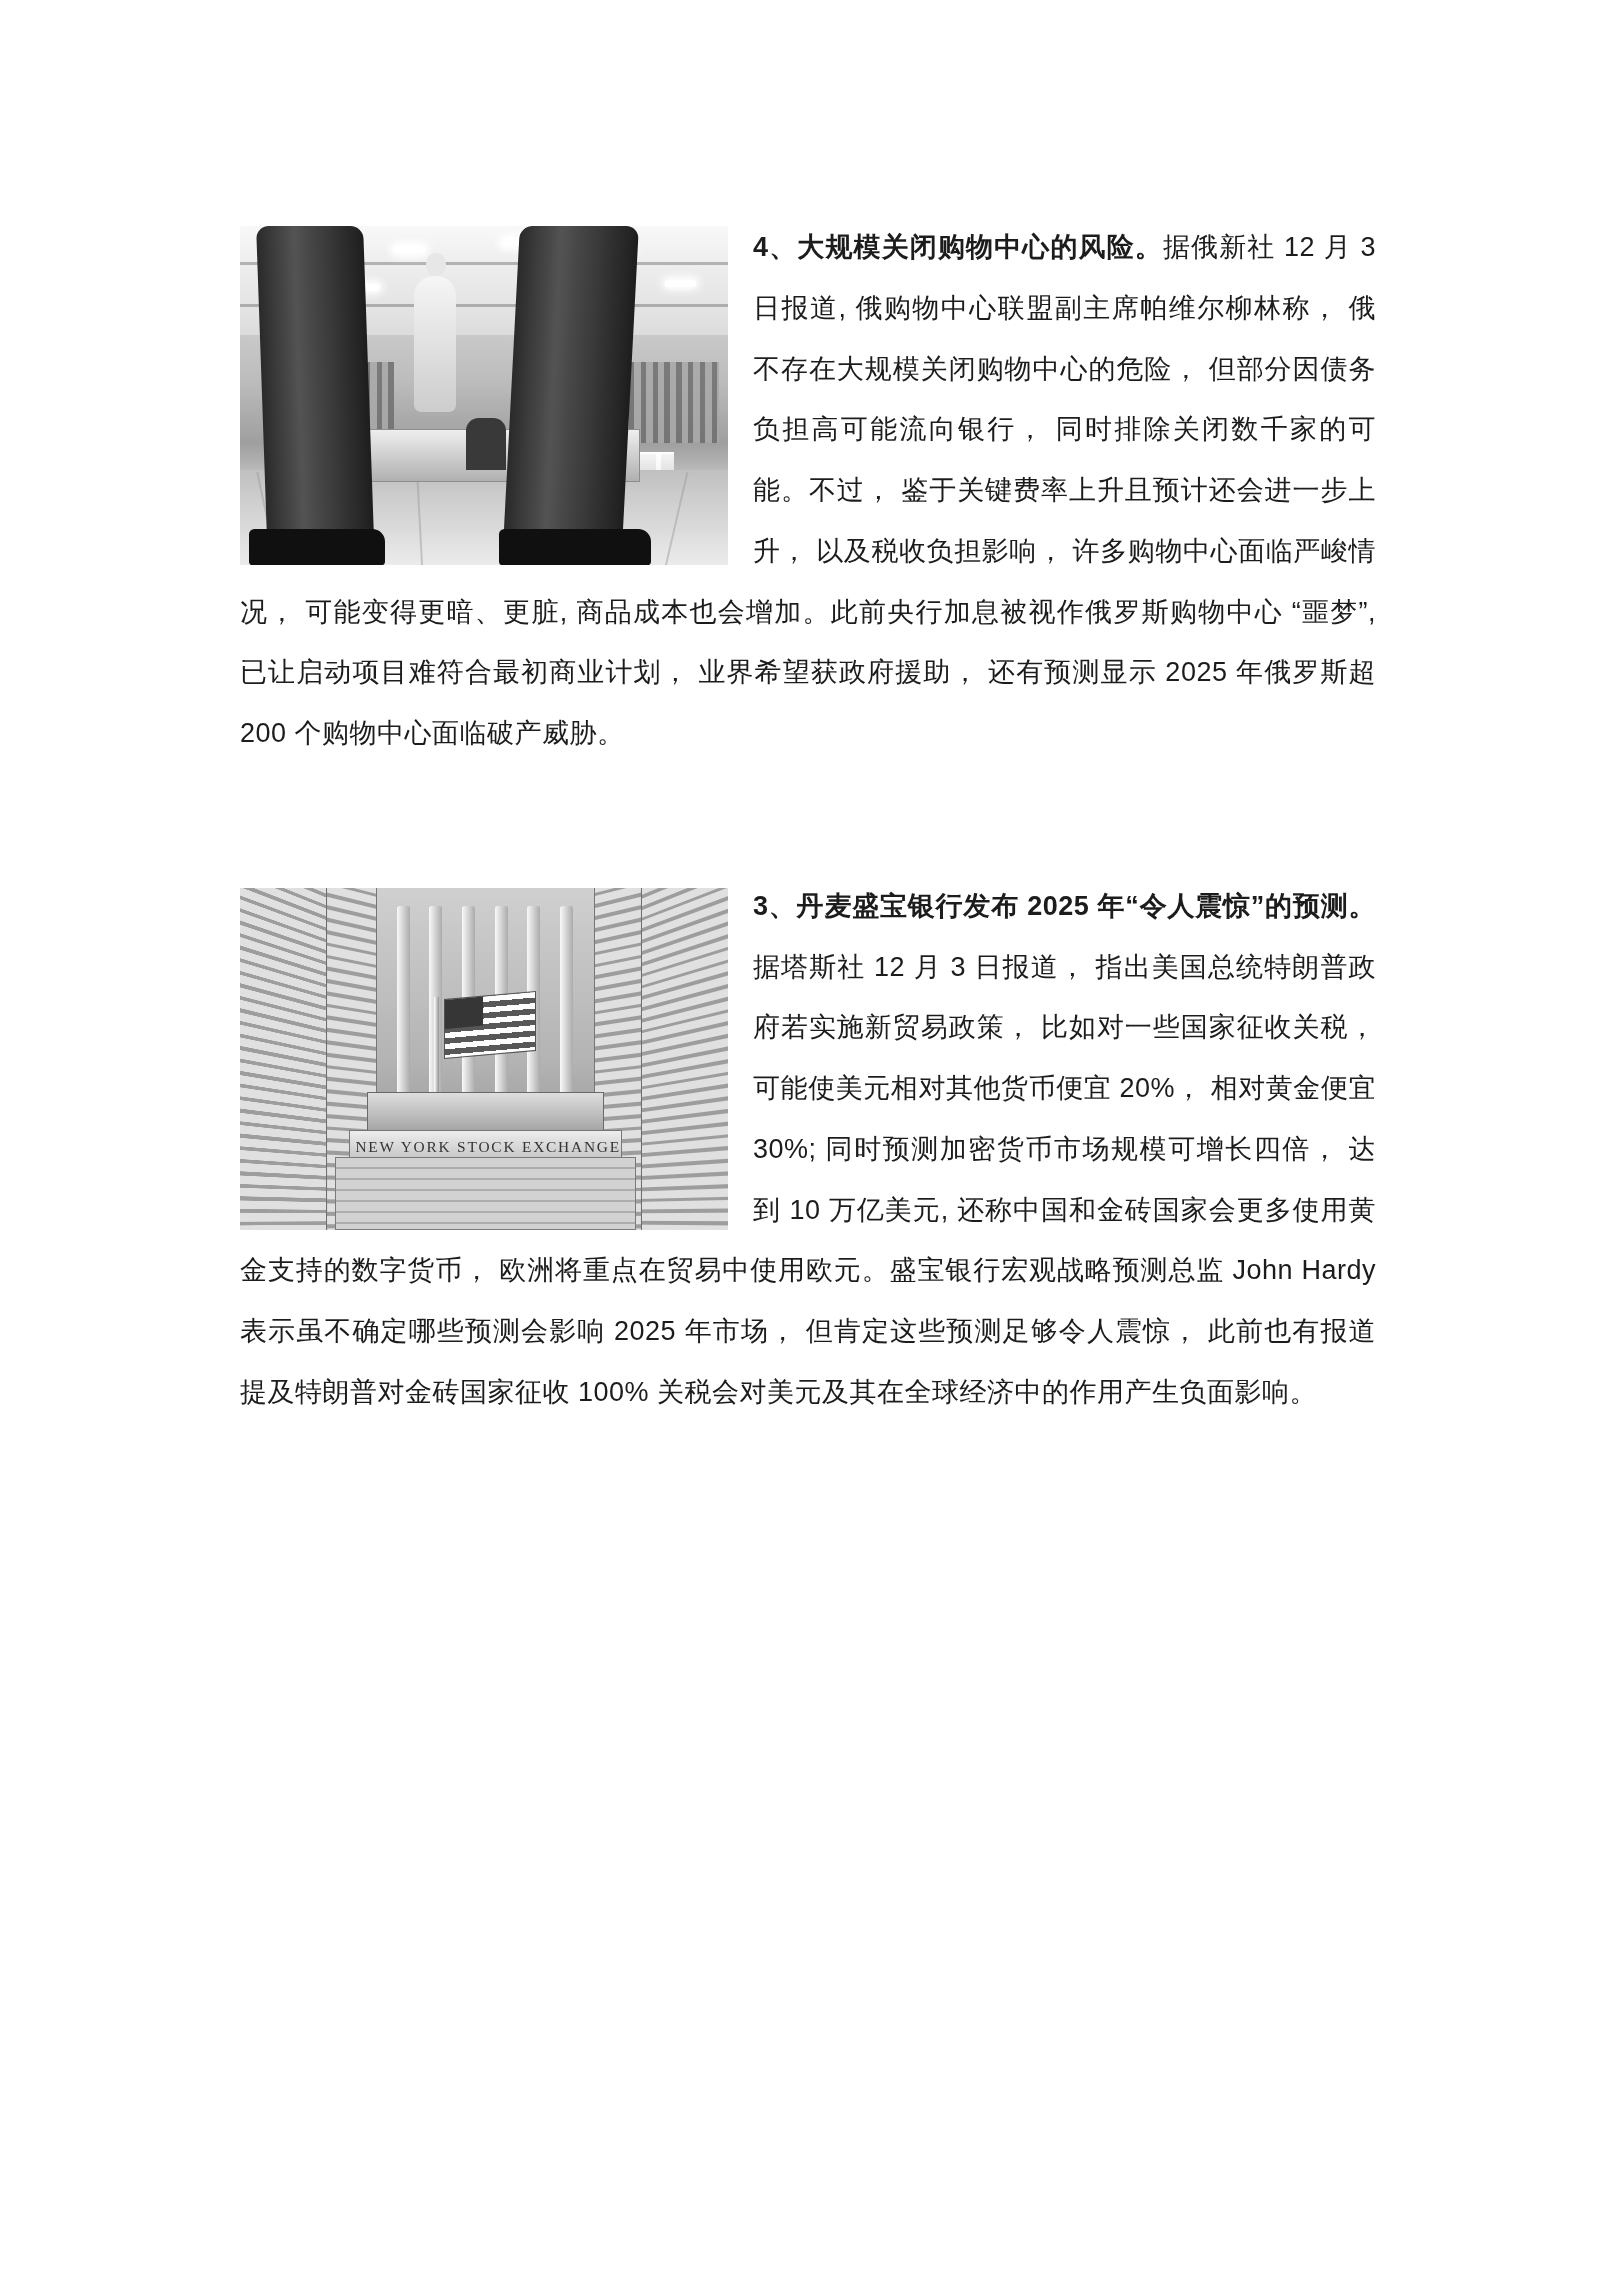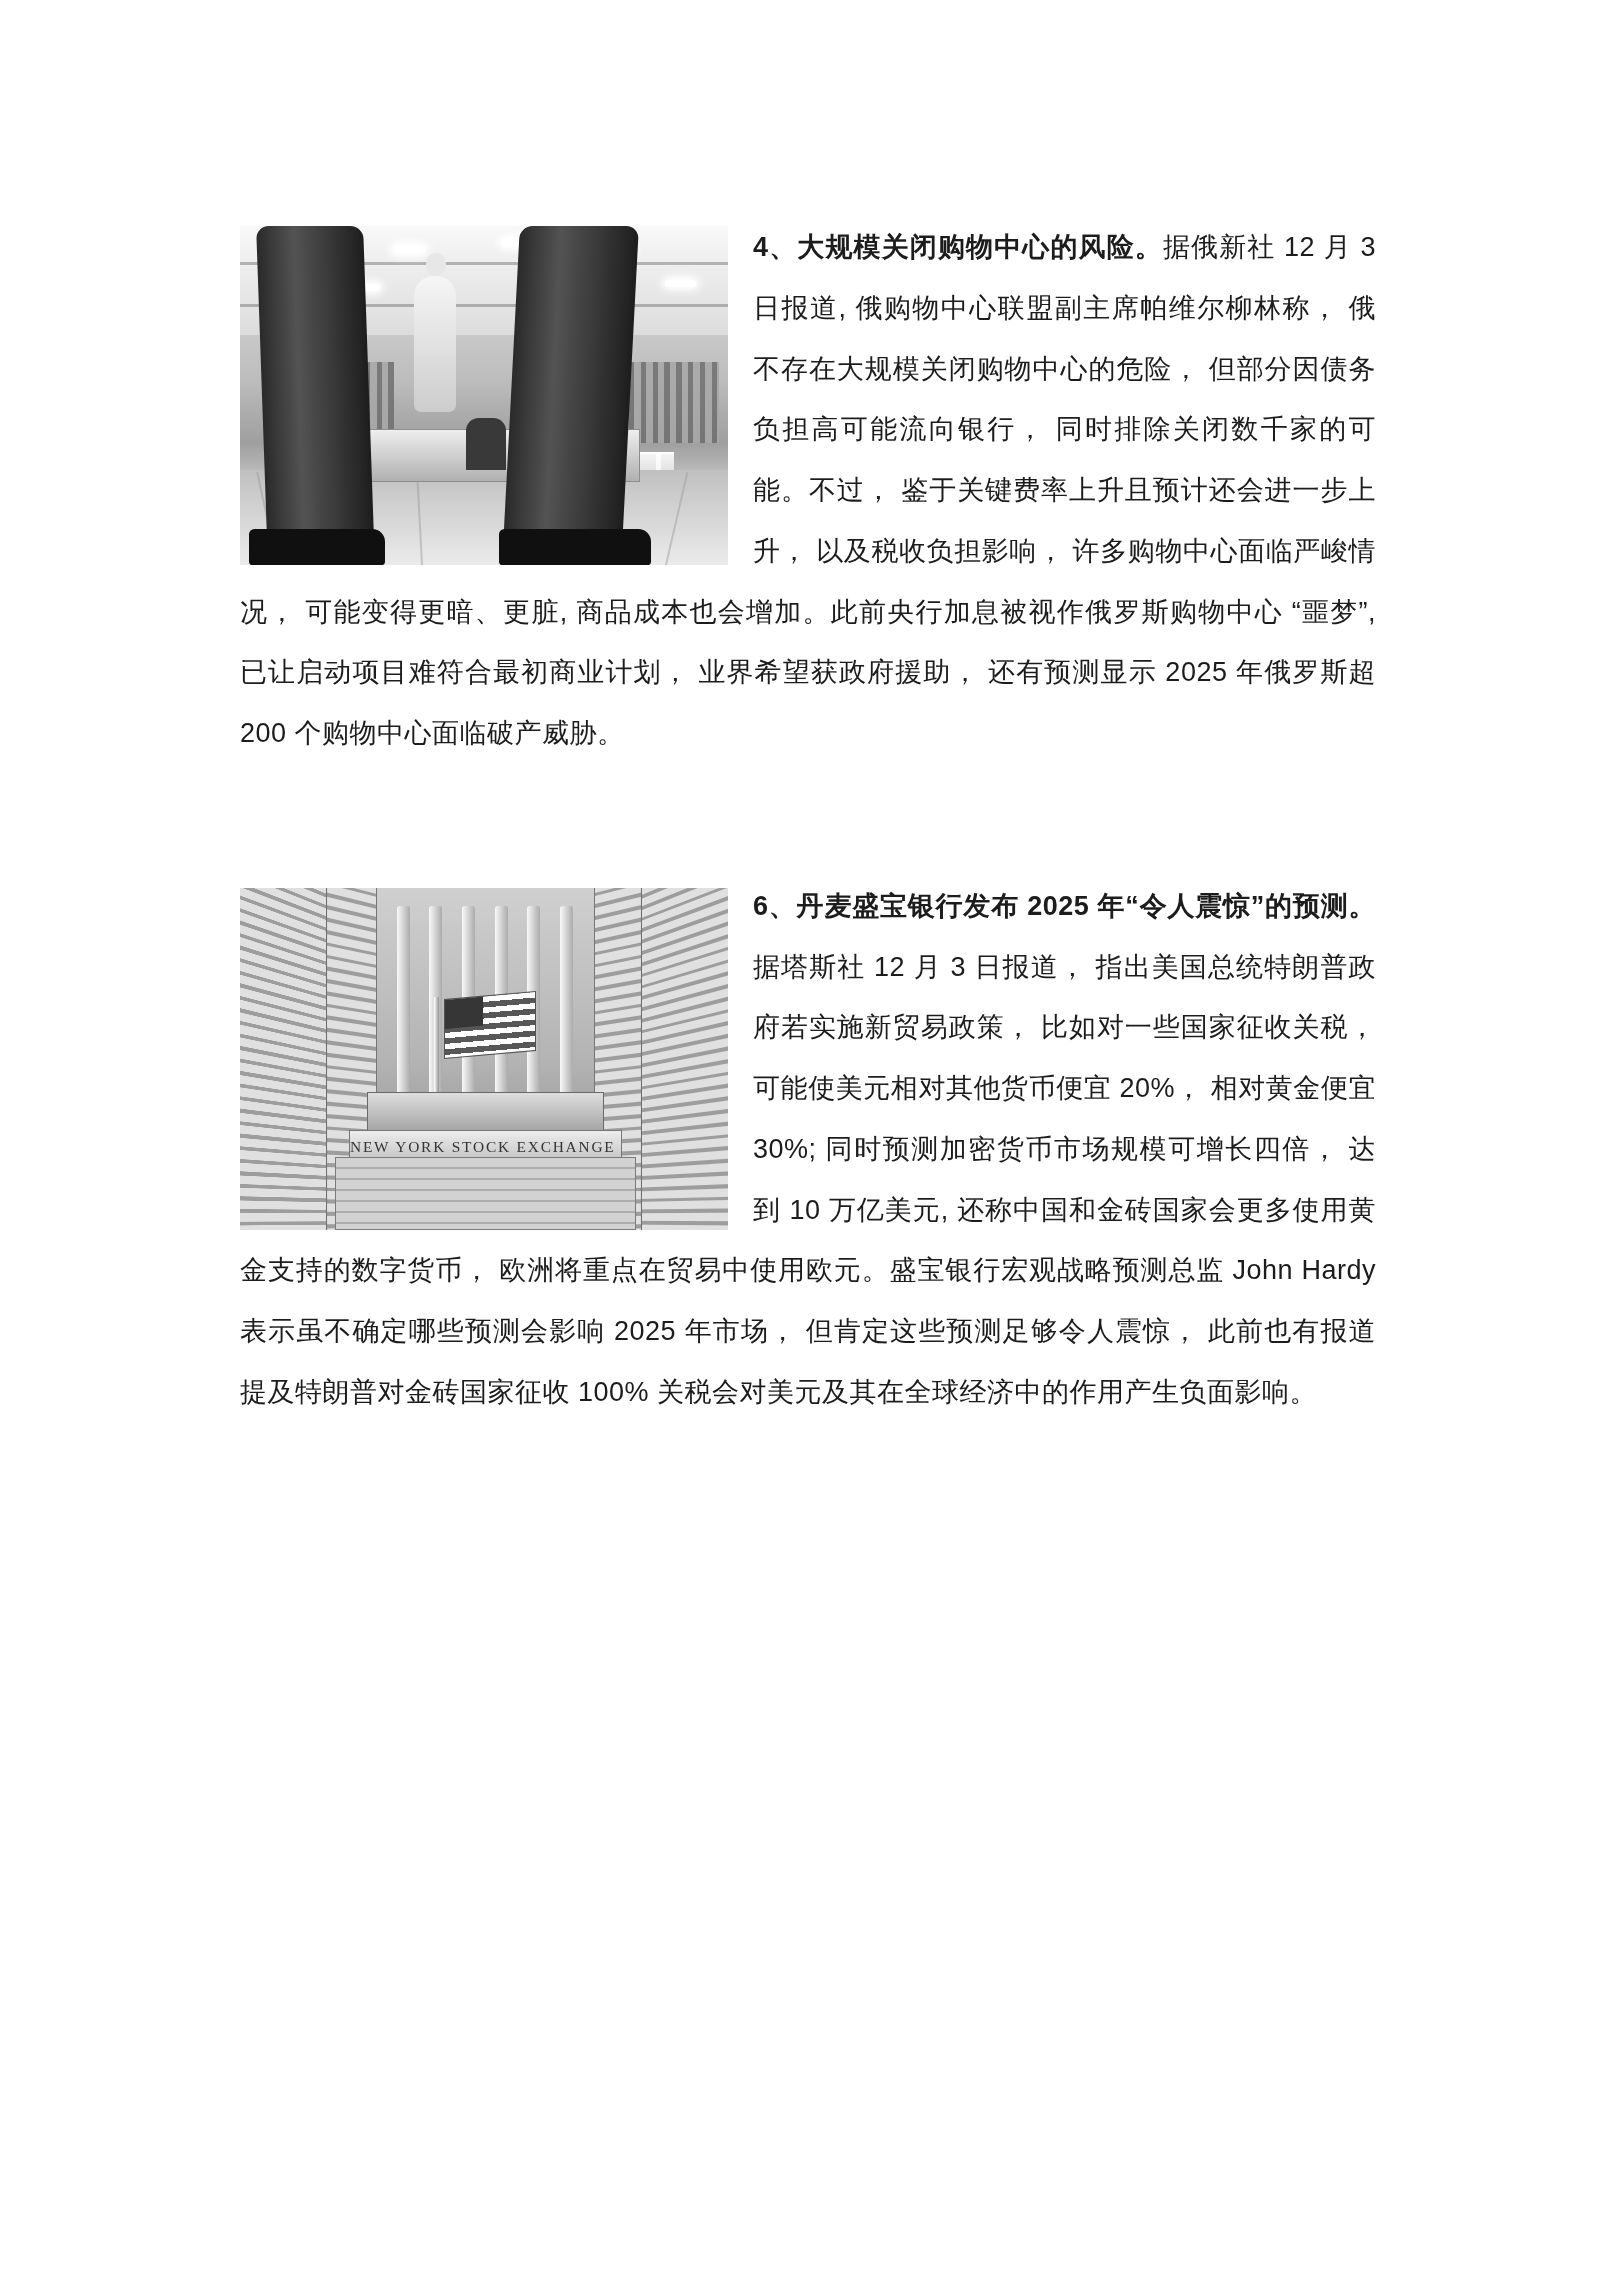--- a/index.html
+++ b/index.html
@@ -219,21 +219,21 @@
     border: 1.8px solid #6b6b6b;
   }
   .nyse .entab {
     position: absolute;
     left: 109px; top: 242px;
     width: 271px; height: 31px;
     background: linear-gradient(to bottom, #e5e5e5, #bdbdbd);
     border: 1.8px solid #777;
     display: flex;
     align-items: center;
-    justify-content: flex-start;
+    justify-content: flex-end;
     overflow: hidden;
   }
   .nyse .entab .sign {
     font-family: "Liberation Serif", "DejaVu Serif", serif;
     font-size: 15.4px;
     letter-spacing: 1.8px;
     color: #3a3a3a;
     white-space: nowrap;
   }
   .nyse .base {
@@ -346,17 +346,17 @@
           <div class="canton"></div>
         </div>
         <div class="pediment"></div>
         <div class="entab">
           <span class="sign">NEW YORK STOCK EXCHANGE</span>
         </div>
         <div class="base"></div>
       </div>
     </div>
 
-    <p class="article-body"><span class="lead">6、丹麦盛宝银行发布 2025 年“令人震惊”的预测。</span><span>据塔斯社 12 月 3 日报道， 指出美国总统特朗普政府若实施新贸易政策， 比如对一些国家征收关税， 可能使美元相对其他货币便宜 20%， 相对黄金便宜 30%; 同时预测加密货币市场规模可增长四倍， 达到 10 万亿美元, 还称中国和金砖国家会更多使用黄金支持的数字货币， 欧洲将重点在贸易中使用欧元。盛宝银行宏观战略预测总监 John Hardy 表示虽不确定哪些预测会影响 2025 年市场， 但肯定这些预测足够令人震惊， 此前也有报道提及特朗普对金砖国家征收 100% 关税会对美元及其在全球经济中的作用产生负面影响。</span></p>
+    <p class="article-body"><span class="lead">3、丹麦盛宝银行发布 2025 年“令人震惊”的预测。</span><span>据塔斯社 12 月 3 日报道， 指出美国总统特朗普政府若实施新贸易政策， 比如对一些国家征收关税， 可能使美元相对其他货币便宜 20%， 相对黄金便宜 30%; 同时预测加密货币市场规模可增长四倍， 达到 10 万亿美元, 还称中国和金砖国家会更多使用黄金支持的数字货币， 欧洲将重点在贸易中使用欧元。盛宝银行宏观战略预测总监 John Hardy 表示虽不确定哪些预测会影响 2025 年市场， 但肯定这些预测足够令人震惊， 此前也有报道提及特朗普对金砖国家征收 100% 关税会对美元及其在全球经济中的作用产生负面影响。</span></p>
   </div>
 
 </div>
 
 
 </body></html>

